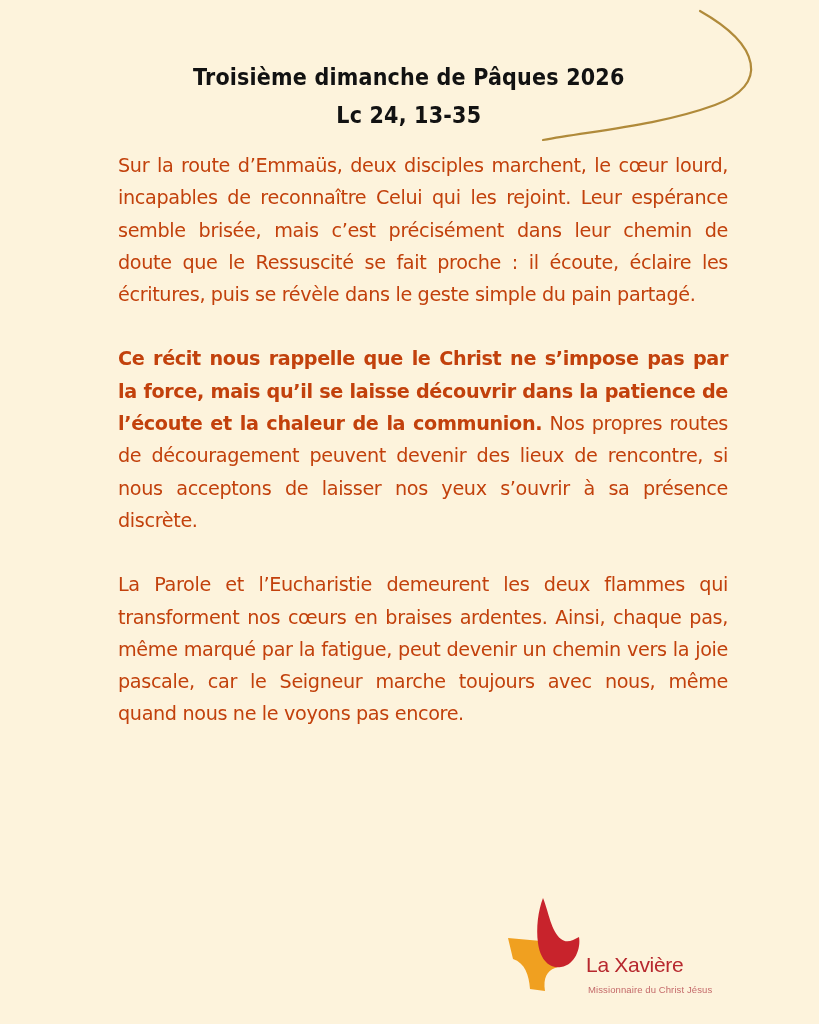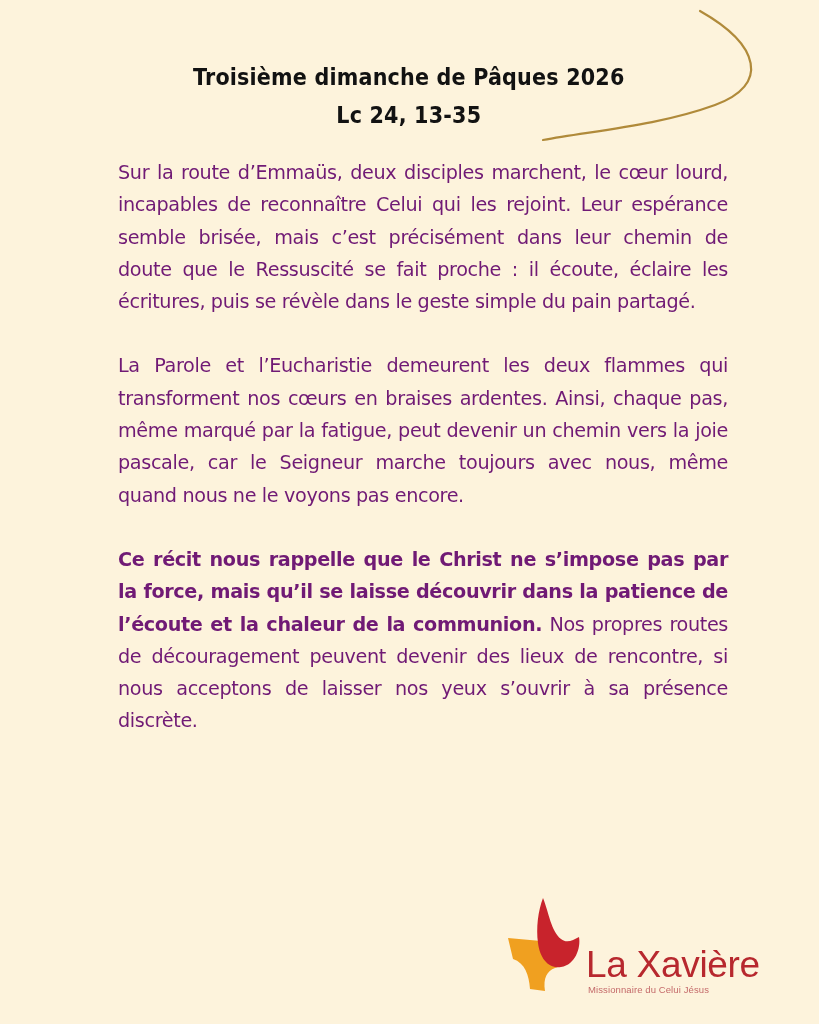--- a/index.html
+++ b/index.html
@@ -26,41 +26,41 @@
     letter-spacing: 0.2px;
     color: #121212;
     transform: scaleX(0.92);
     transform-origin: 400px 0;
   }
   .title div { white-space: nowrap; }
   .body {
     position: absolute;
     left: 118px;
     width: 610px;
-    top: 157px;
+    top: 150px;
     font-family: "DejaVu Sans", sans-serif;
     font-size: 19.2px;
     line-height: 32.3px;
     text-align: justify;
-    color: #701a75;
+    color: #c2410c;
     letter-spacing: -0.35px;
   }
   .body p { margin: 0; }
   .body p.gap { margin-top: 32px; }
   .body b { font-weight: bold; }
   .logo {
     position: absolute;
     left: 505px; top: 893px;
   }
   .brand {
     position: absolute;
     left: 586px; top: 950px;
     color: #b7282e;
     font-family: "Liberation Sans", sans-serif;
-    font-size: 37px;
+    font-size: 21px;
     line-height: 30px;
     letter-spacing: -0.3px;
   }
   .tagline {
     position: absolute;
     left: 588px; top: 984px;
     color: #c46a6a;
     font-family: "Liberation Sans", sans-serif;
     font-size: 9.5px;
     line-height: 12px;
@@ -74,24 +74,24 @@
   <path d="M 700 11 C 760 45, 770 85, 715 105 C 660 125, 600 130, 543 140" fill="none" stroke="#b08a3a" stroke-width="2.2" stroke-linecap="round"></path>
 </svg>
 
 <div class="title">
   <div>Troisième dimanche de Pâques 2026</div>
   <div>Lc 24, 13-35</div>
 </div>
 
 <div class="body">
   <p>Sur la route d’Emmaüs, deux disciples marchent, le cœur lourd, incapables de reconnaître Celui qui les rejoint. Leur espérance semble brisée, mais c’est précisément dans leur chemin de doute que le Ressuscité se fait proche : il écoute, éclaire les écritures, puis se révèle dans le geste simple du pain partagé.</p>
+  <p class="gap"><b>Ce récit nous rappelle que le Christ ne s’impose pas par la force, mais qu’il se laisse découvrir dans la patience de l’écoute et la chaleur de la communion.</b><span> Nos propres routes de découragement peuvent devenir des lieux de rencontre, si nous acceptons de laisser nos yeux s’ouvrir à sa présence discrète.</span></p>
   <p class="gap">La Parole et l’Eucharistie demeurent les deux flammes qui transforment nos cœurs en braises ardentes. Ainsi, chaque pas, même marqué par la fatigue, peut devenir un chemin vers la joie pascale, car le Seigneur marche toujours avec nous, même quand nous ne le voyons pas encore.</p>
-  <p class="gap"><b>Ce récit nous rappelle que le Christ ne s’impose pas par la force, mais qu’il se laisse découvrir dans la patience de l’écoute et la chaleur de la communion.</b><span> Nos propres routes de découragement peuvent devenir des lieux de rencontre, si nous acceptons de laisser nos yeux s’ouvrir à sa présence discrète.</span></p>
 </div>
 
 <svg class="logo" width="80" height="100" viewBox="0 0 80 100">
 
   <path d="M 3 45 L 36 48 C 40 60, 45 68, 58 72 L 50 75 C 42 78, 38 85, 40 98 L 25 96 C 24 82, 20 70, 8 66 Z" fill="#f0a020"></path>
 
   <path d="M 38 5 C 44 20, 46 38, 56 46 C 62 51, 68 47, 74 44 C 76 55, 70 72, 56 74 C 44 76, 35 66, 33 50 C 31 35, 33 18, 38 5 Z" fill="#c8232c"></path>
 </svg>
 <div class="brand">La Xavière</div>
-<div class="tagline">Missionnaire du Celui Jésus</div>
+<div class="tagline">Missionnaire du Christ Jésus</div>
 
 </body></html>

